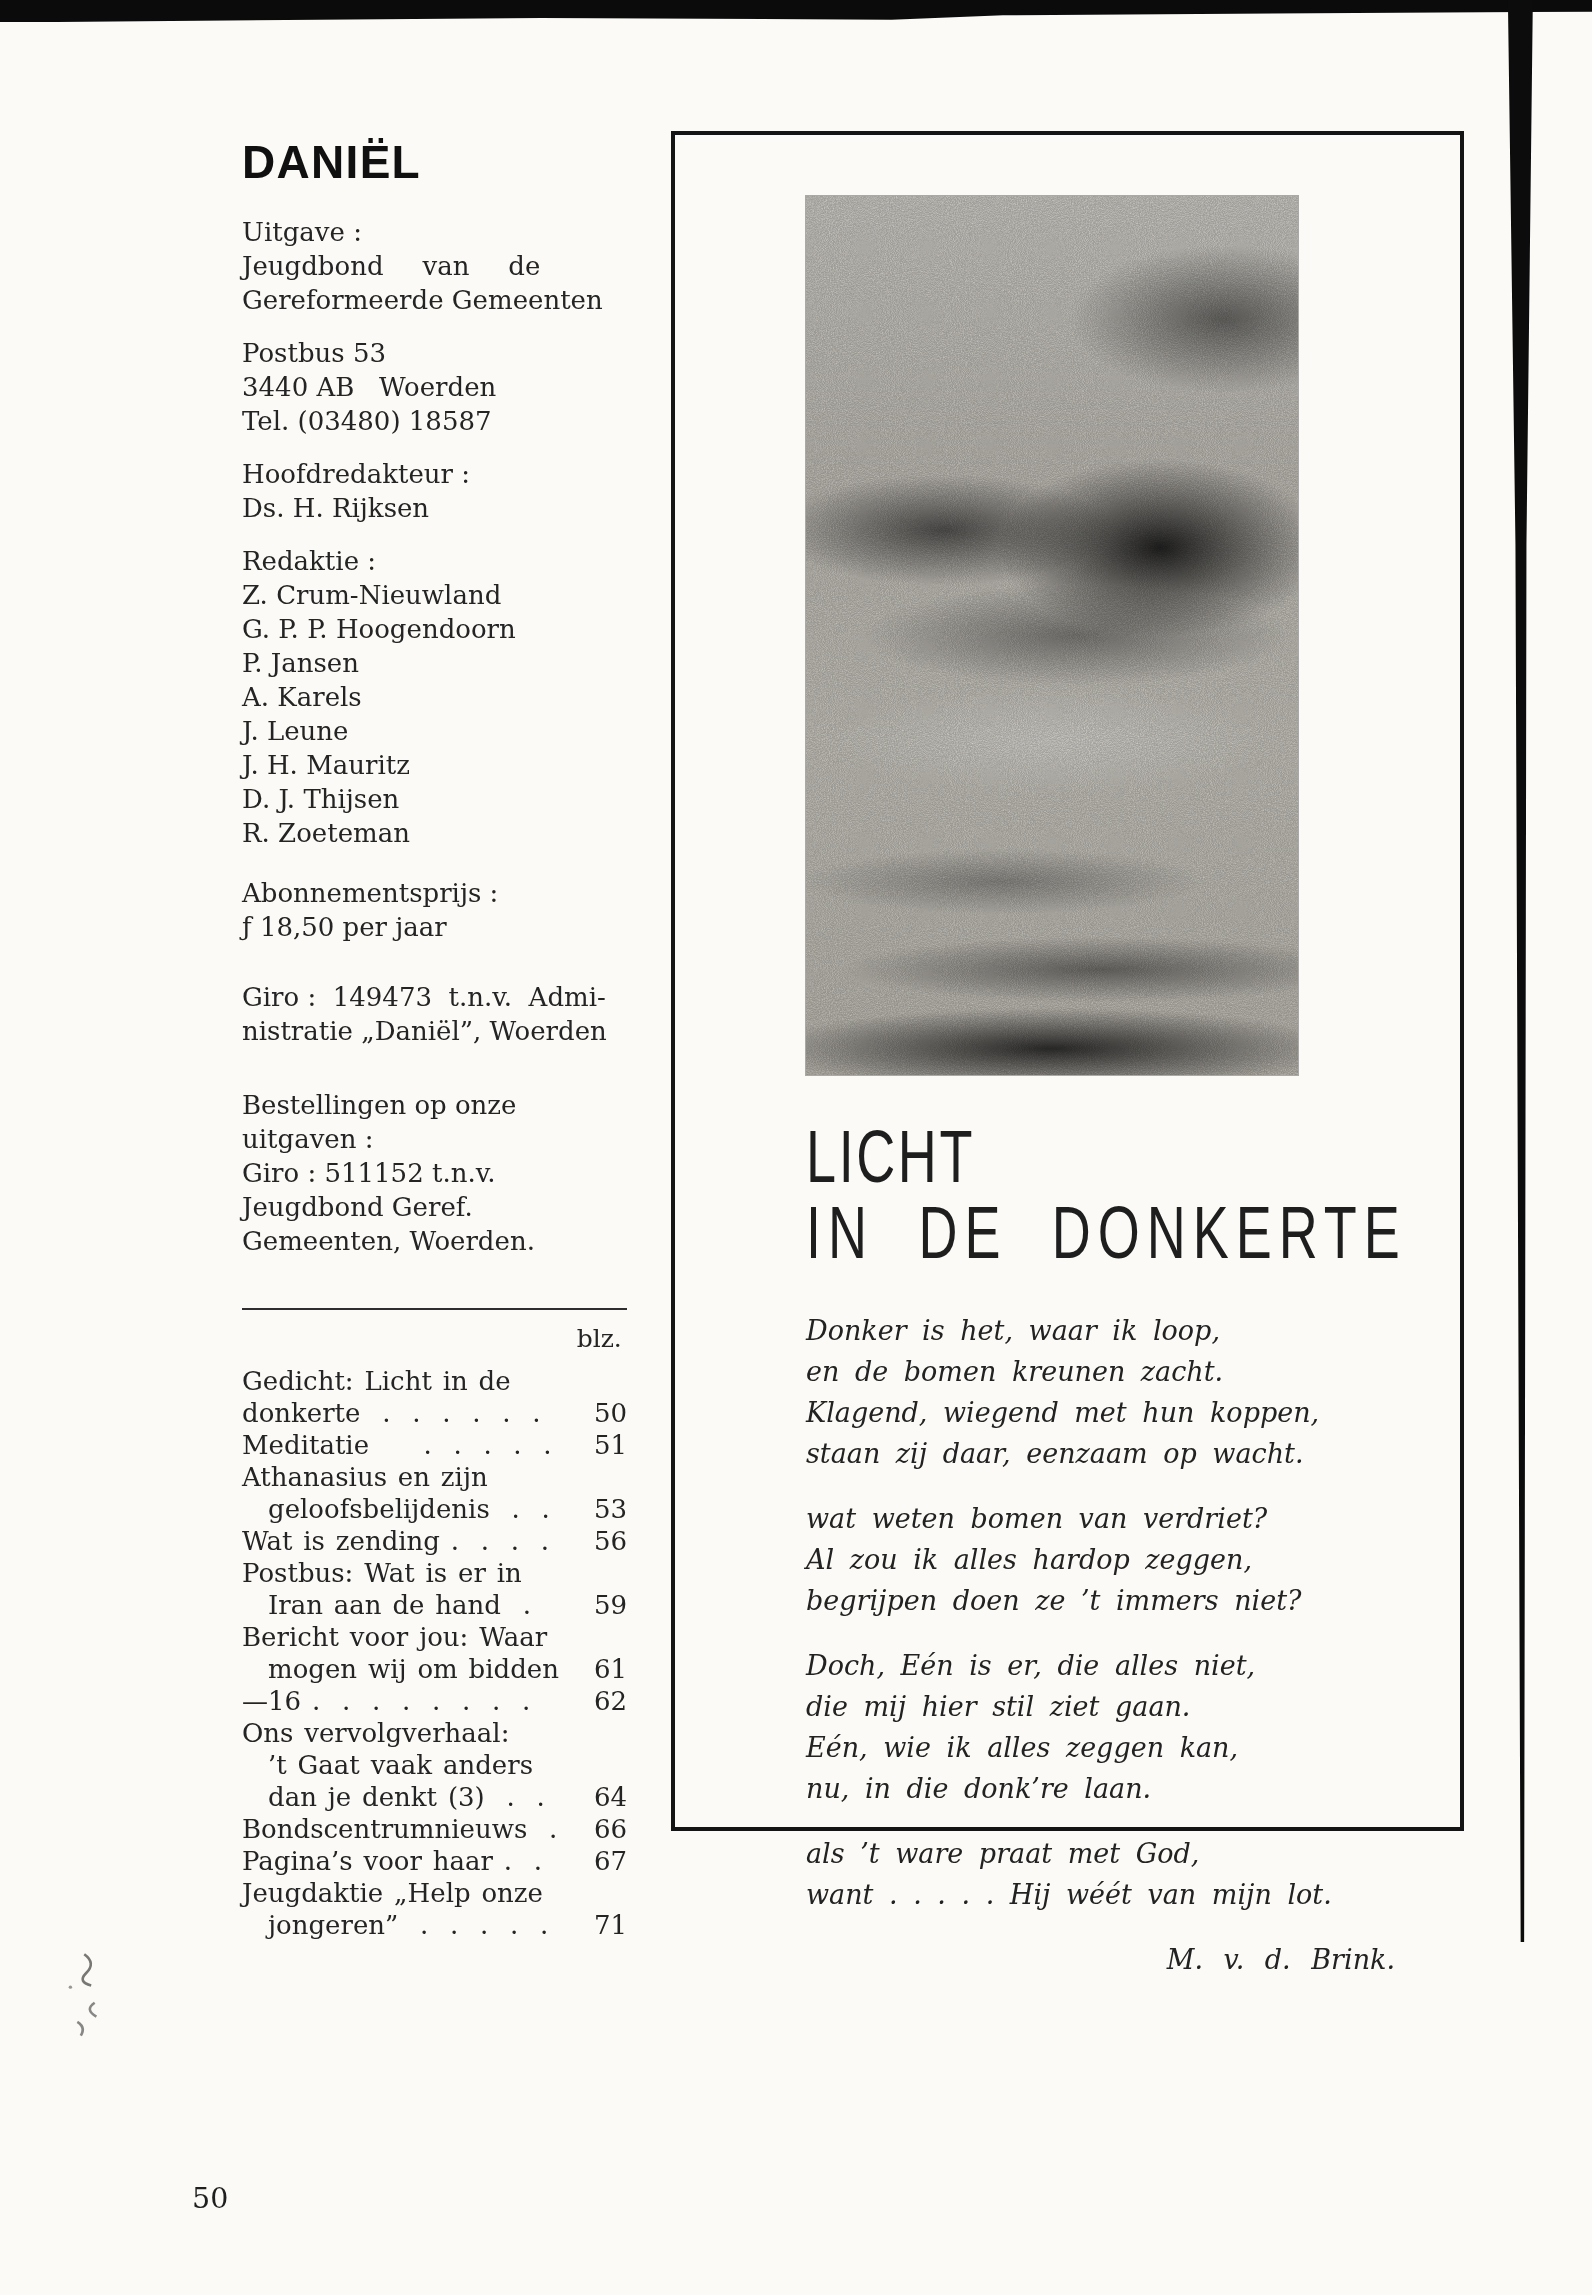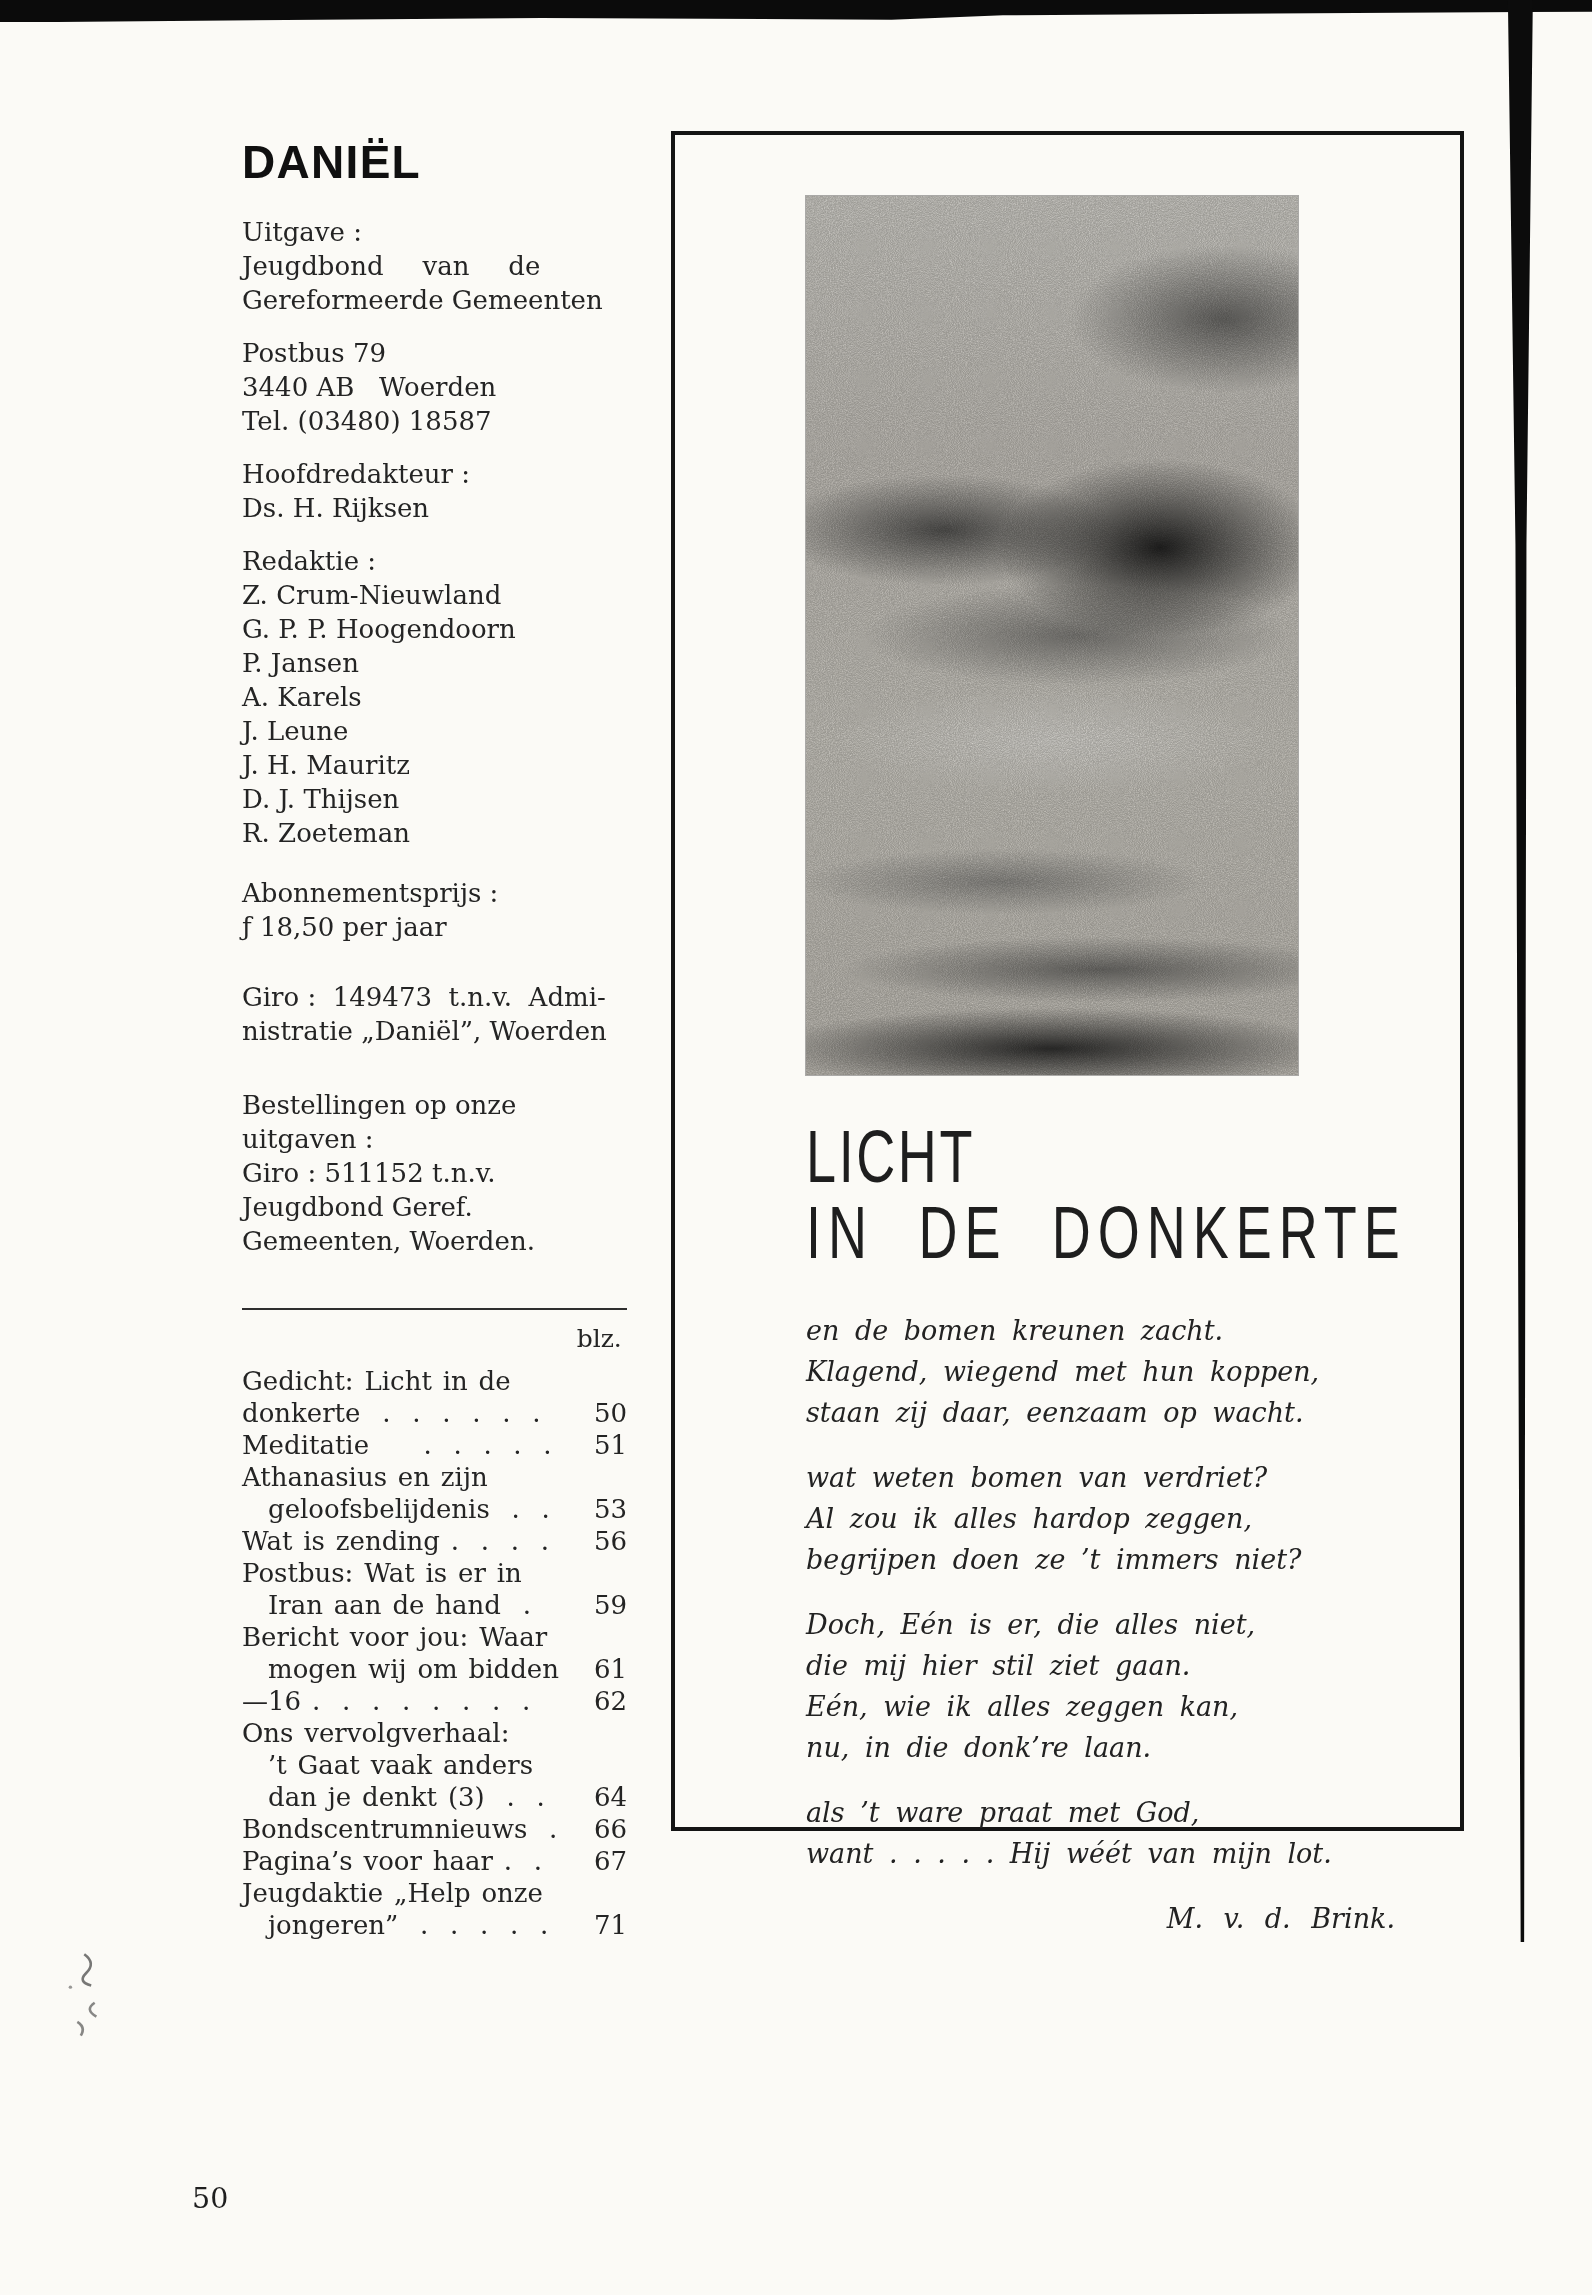--- a/index.html
+++ b/index.html
@@ -94,21 +94,21 @@
   <circle cx="12" cy="44" r="2" fill="#3a3a3a" opacity="0.6"></circle>
 </svg>
 
 <div class="leftcol">
   <h1 class="mast-title">DANIËL</h1>
 
   <p class="mh">Uitgave :</p>
   <p class="mh wide">Jeugdbond  van  de</p>
   <p class="mh">Gereformeerde Gemeenten</p>
 
-  <p class="mh gap-s">Postbus 79</p>
+  <p class="mh gap-s">Postbus 53</p>
   <p class="mh">3440 AB   Woerden</p>
   <p class="mh">Tel. (03480) 18587</p>
 
   <p class="mh gap-s">Hoofdredakteur :</p>
   <p class="mh">Ds. H. Rijksen</p>
 
   <p class="mh gap-s">Redaktie :</p>
   <p class="mh">Z. Crum-Nieuwland</p>
   <p class="mh">G. P. P. Hoogendoorn</p>
   <p class="mh">P. Jansen</p>
@@ -223,20 +223,21 @@
       </filter>
       <rect width="570" height="1018" filter="url(#grain)"></rect>
     </svg>
   </div>
 
   <h2 class="feat-title ft1"><span>LICHT</span></h2>
   <h2 class="feat-title ft2"><span>IN DE DONKERTE</span></h2>
 
   <div class="poem">
     <div class="stanza">
+      <p>Donker is het, waar ik loop,</p>
       <p>en de bomen kreunen zacht.</p>
       <p>Klagend, wiegend met hun koppen,</p>
       <p>staan zij daar, eenzaam op wacht.</p>
     </div>
     <div class="stanza">
       <p>wat weten bomen van verdriet?</p>
       <p>Al zou ik alles hardop zeggen,</p>
       <p>begrijpen doen ze ’t immers niet?</p>
     </div>
     <div class="stanza">

